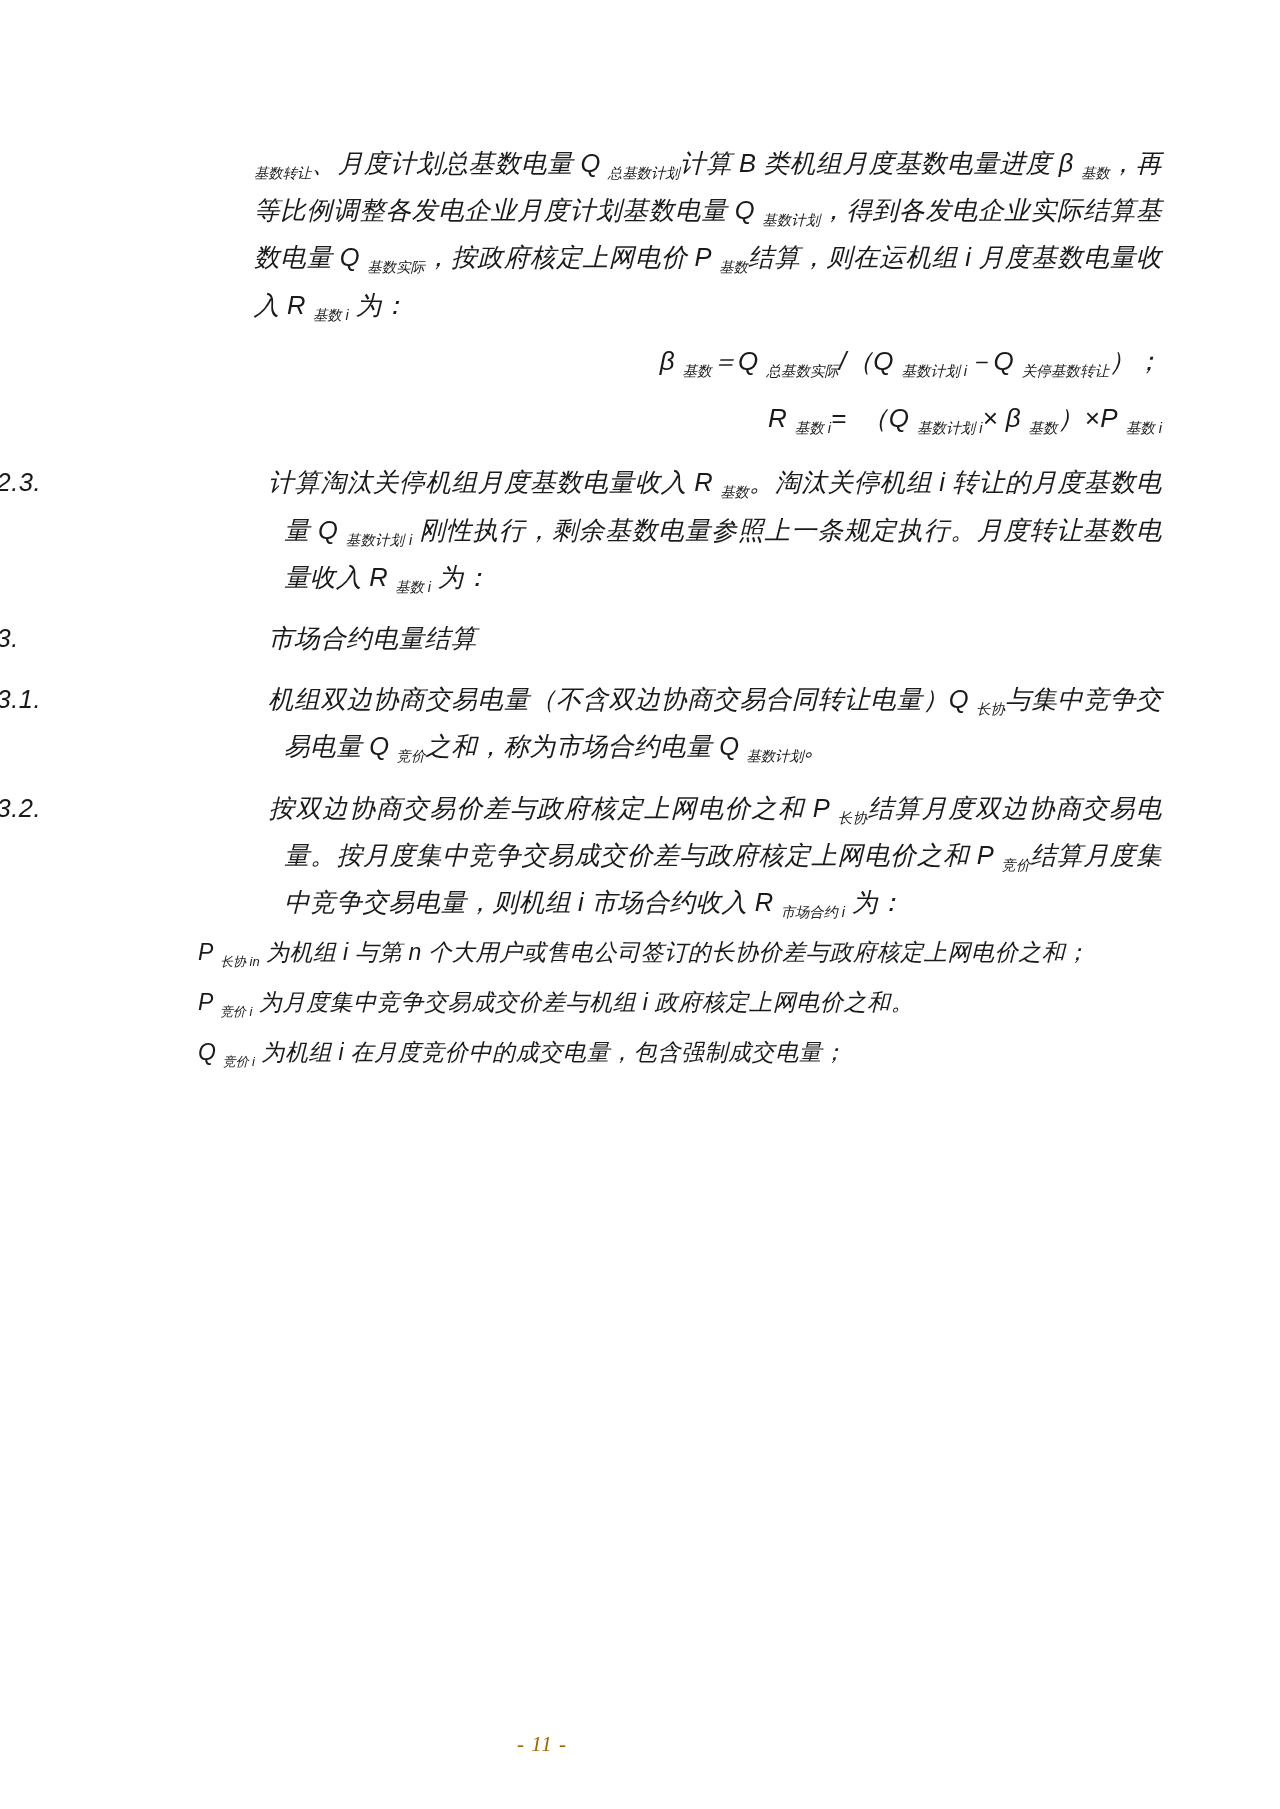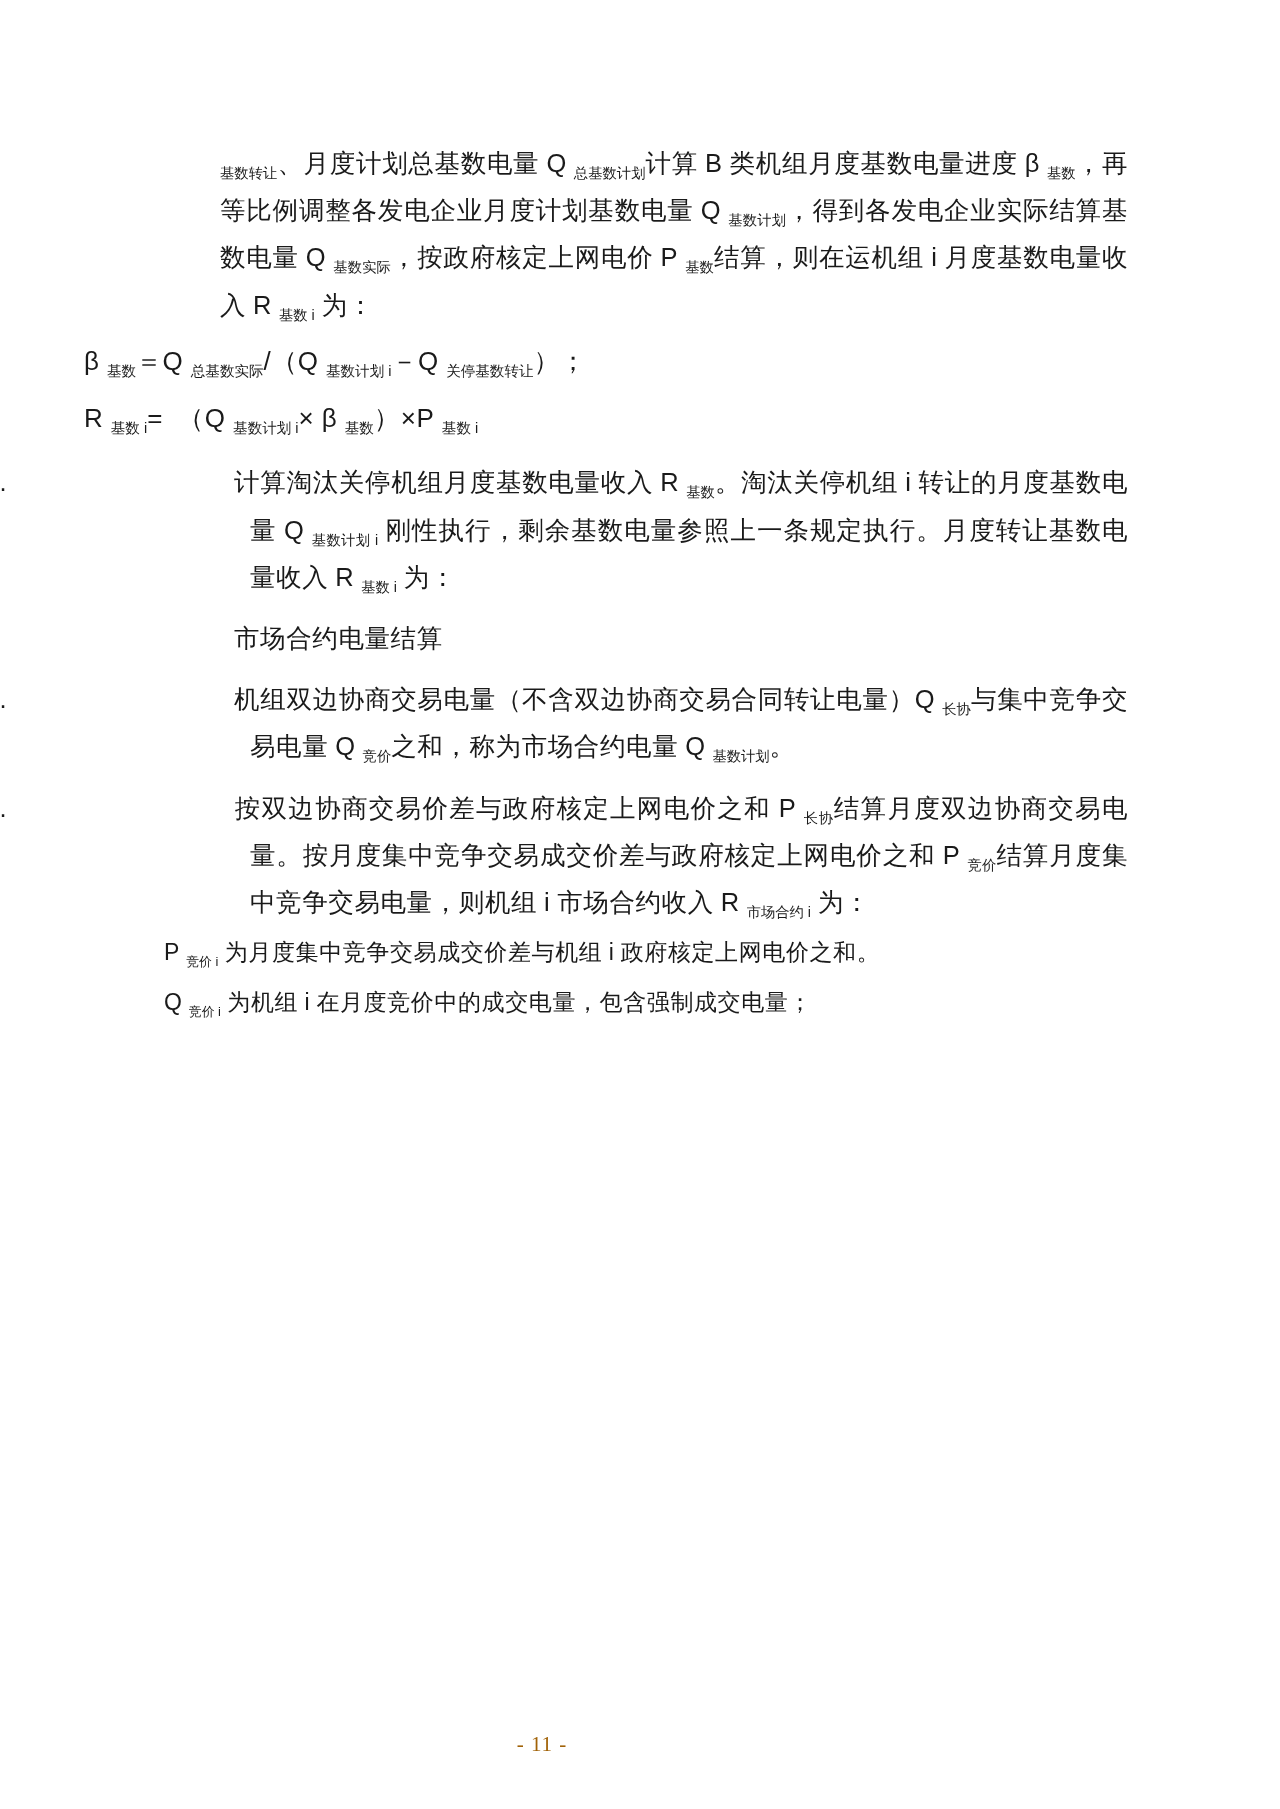--- a/index.html
+++ b/index.html
@@ -12,21 +12,22 @@
     height: 1809px;
     font-family: "Liberation Serif", serif;
     color: #1a1a1a;
     position: relative;
   }
   .page {
     position: relative;
     width: 1084px;
     height: 1809px;
     box-sizing: border-box;
-    padding: 140px 118px 60px 84px;
+    padding: 140px 118px 60px 118px;
+    font-style: italic;
   }
   .body-col {
     width: 1044px;
     margin: 0 auto;
   }
 
   
   .para {
     font-size: 25.5px;
     line-height: 1.85;
@@ -55,21 +56,21 @@
     line-height: 1.95;
   }
 
   .num {
     display: inline-block;
     min-width: 150px;
   }
 
   
   .formula {
-    text-align: left;
+    text-align: right;
     font-size: 26px;
     line-height: 1.9;
     margin: 8px 0 6px 0;
     letter-spacing: 1px;
   }
   .formula .sub, .para .sub {
     font-size: 0.56em;
     vertical-align: sub;
     letter-spacing: 0;
   }
@@ -134,20 +135,23 @@
     </p>
 
     <div class="spacer-sm"></div>
 
     <p class="para hang-num">
       <span class="num lat">5.1.3.2.</span>按双边协商交易价差与政府核定上网电价之和 <span class="lat">P</span> <span class="sub lat">长协</span>结算月度双边协商交易电量。按月度集中竞争交易成交价差与政府核定上网电价之和 <span class="lat">P</span> <span class="sub lat">竞价</span>结算月度集中竞争交易电量，则机组 <span class="lat">i</span> 市场合约收入 <span class="lat">R</span> <span class="sub lat">市场合约 i</span> 为：
     </p>
 
 
     <p class="para where-2">
+      <span class="lat">P</span> <span class="sub lat">长协 in</span> 为机组 <span class="lat">i</span> 与第 <span class="lat">n</span> 个大用户或售电公司签订的长协价差与政府核定上网电价之和；
+    </p>
+    <p class="para where-2">
       <span class="lat">P</span> <span class="sub lat">竞价 i</span> 为月度集中竞争交易成交价差与机组 <span class="lat">i</span> 政府核定上网电价之和。
     </p>
     <p class="para where-2">
       <span class="lat">Q</span> <span class="sub lat">竞价 i</span> 为机组 <span class="lat">i</span> 在月度竞价中的成交电量，包含强制成交电量；
     </p>
 
   </div>
 
   <div class="footer">- 11 -</div>
 </div>

